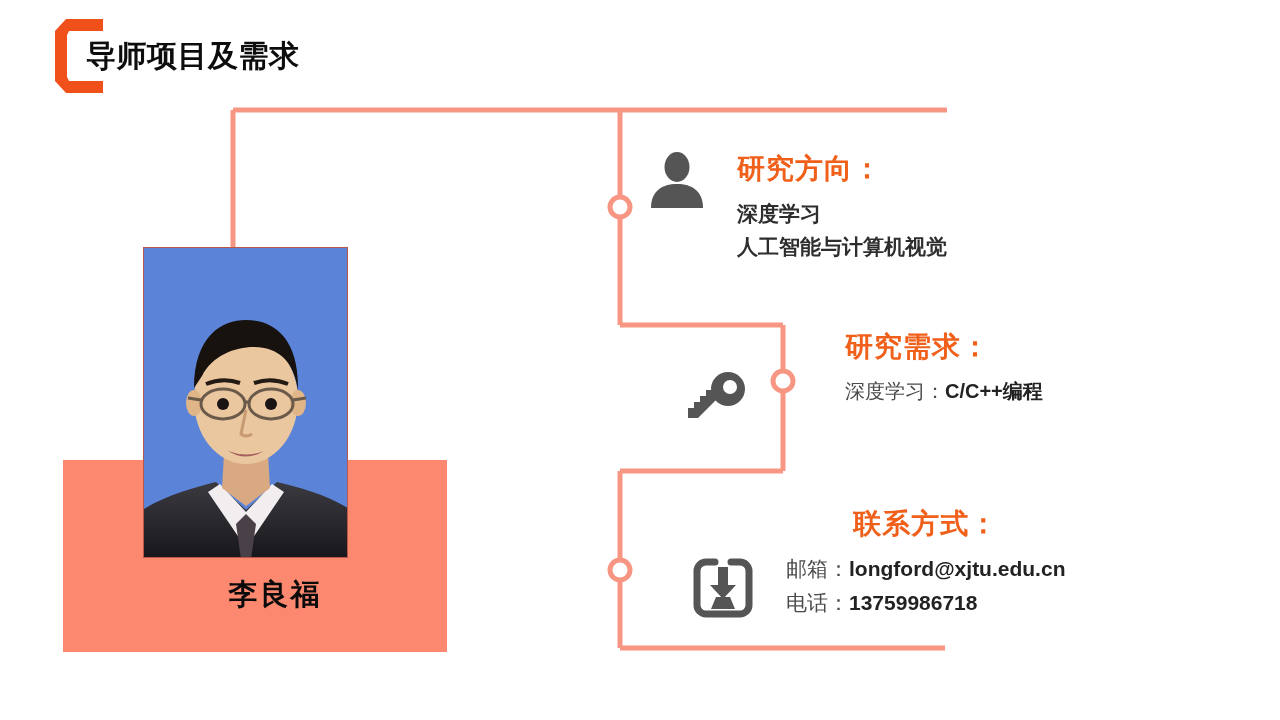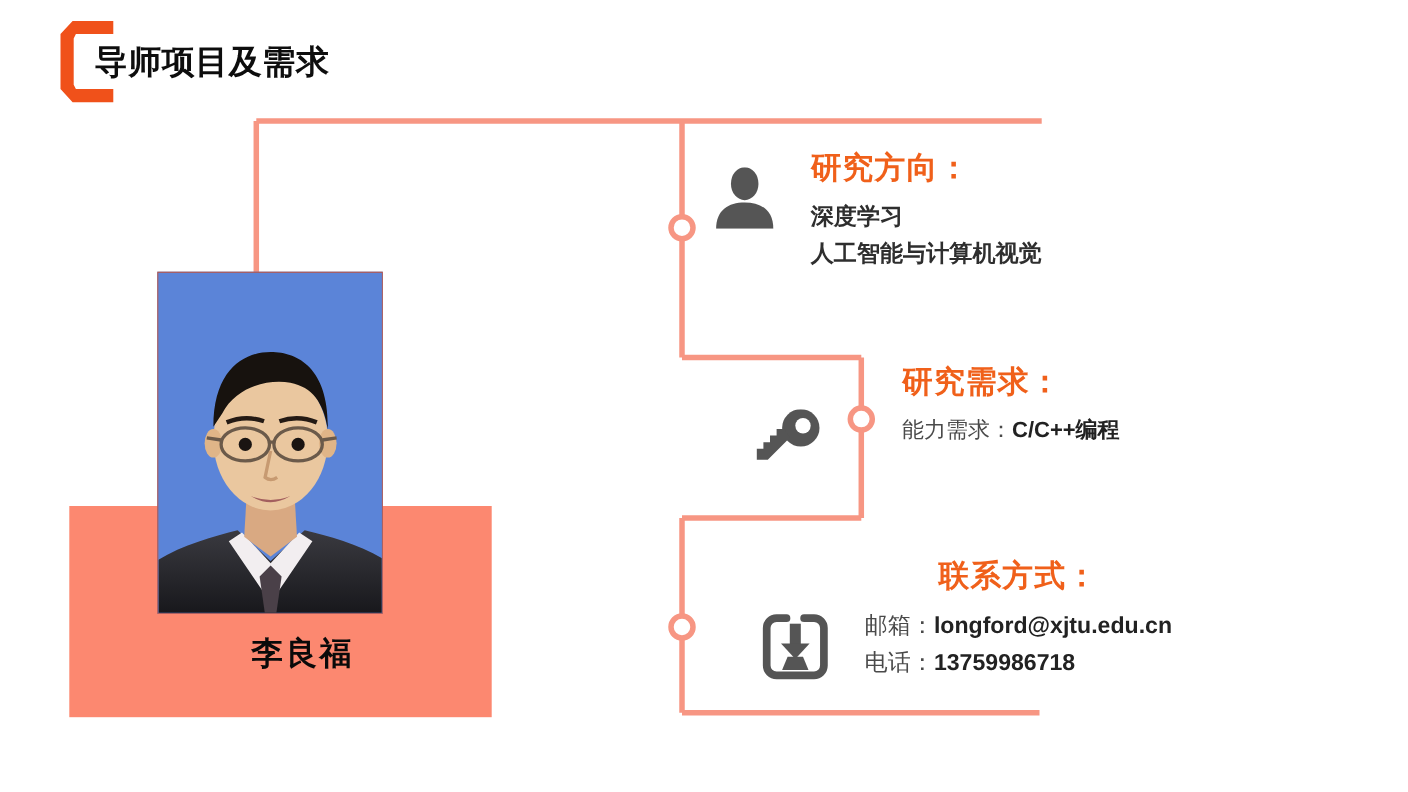--- a/index.html
+++ b/index.html
@@ -91,25 +91,25 @@
   .info-line {
     font-size: 20px;
     color: #3a3a3a;
     white-space: nowrap;
     margin: 0;
     line-height: 1.6;
   }
   .info-line .lbl { font-weight: normal; color: #4a4a4a; }
   .info-line .val { font-weight: bold; color: #222222; }
 
-  #block-direction { left: 737px; top: 134px; }
+  #block-direction { left: 737px; top: 150px; }
   #block-direction .info-heading { font-size: 28px; margin-bottom: 10px; }
   #block-direction .info-line { font-size: 21px; font-weight: bold; color: #2e2e2e; line-height: 1.55; }
 
-  #block-requirement { left: 820px; top: 328px; }
+  #block-requirement { left: 845px; top: 328px; }
   #block-requirement .info-heading { font-size: 28px; margin-bottom: 9px; }
   #block-requirement .info-line { font-size: 20px; line-height: 1.62; }
 
   #block-contact { left: 786px; top: 505px; }
   #block-contact .info-heading { font-size: 28px; margin-bottom: 9px; text-align: center; }
   #block-contact .info-line { font-size: 21px; line-height: 1.62; }
 
   #icon-person { left: 648px; top: 152px; width: 58px; height: 56px; }
   #icon-key    { left: 685px; top: 372px; width: 62px; height: 54px; }
   #icon-inbox  { left: 692px; top: 557px; width: 62px; height: 62px; }
@@ -221,21 +221,21 @@
       <g fill="#555555">
         <circle cx="43" cy="17" r="17"></circle>
         <path d="M33 26 L13 46 L3 46 L3 36 L9 36 L9 30 L15 30 L15 24 L21 24 L21 18 L28 18 Z"></path>
       </g>
       <circle cx="45" cy="15" r="7" fill="#ffffff"></circle>
     </svg>
   </div>
   <div class="info-block" id="block-requirement">
     <p class="info-heading">研究需求：</p>
     <p class="info-line">
-      <span class="lbl">能力需求：</span><span class="val">C/C++编程</span>
+      <span class="lbl">深度学习：</span><span class="val">C/C++编程</span>
     </p>
   </div>
 
   <div class="info-icon" id="icon-inbox">
     <svg width="62" height="62" viewBox="0 0 62 62" xmlns="http://www.w3.org/2000/svg">
       <g fill="none" stroke="#555555" stroke-width="7" stroke-linecap="round" stroke-linejoin="round">
         <path d="M23 5 L14 5 C9 5 5 9 5 14 L5 48 C5 53 9 57 14 57 L48 57 C53 57 57 53 57 48 L57 14 C57 9 53 5 48 5 L39 5"></path>
       </g>
       <g fill="#555555">
         <rect x="26" y="10" width="10" height="20"></rect>

